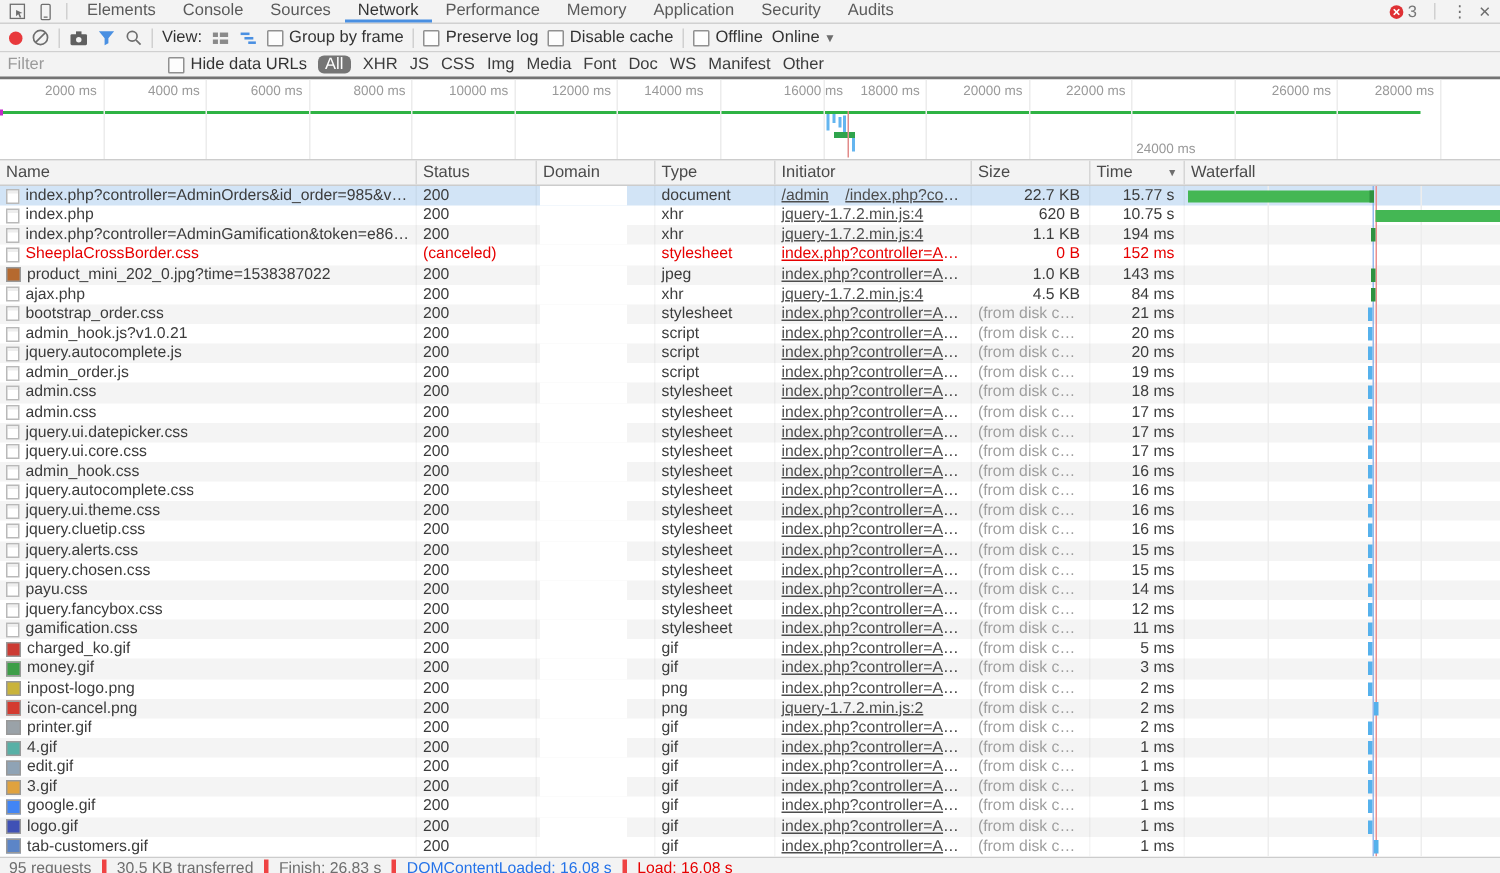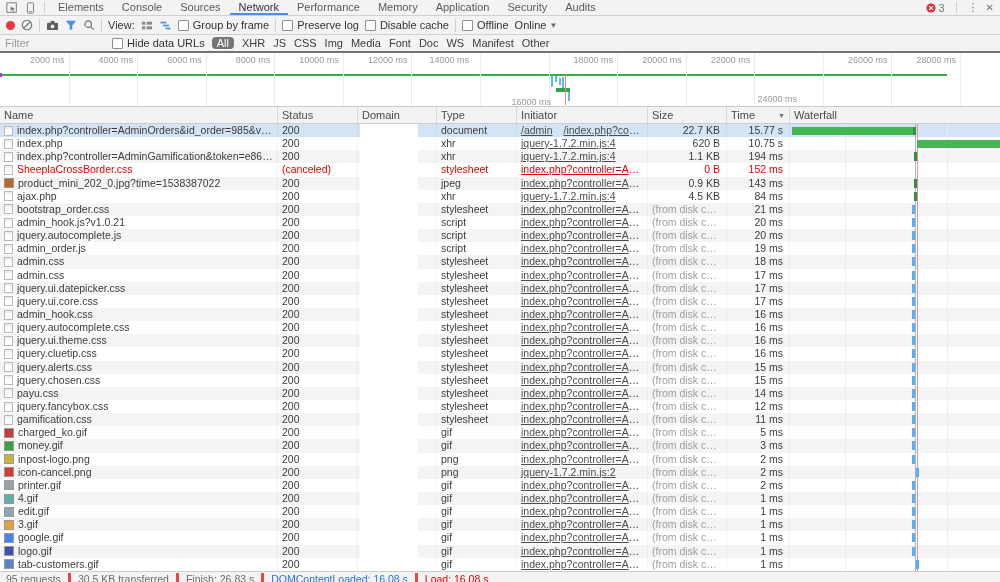--- a/index.html
+++ b/index.html
@@ -234,21 +234,21 @@
       <div class="ov-tick" style="left: 129.71px;">6000 ms</div>
       <div class="ov-grid" style="left: 274.28px;"></div>
       <div class="ov-tick" style="left: 198.28px;">8000 ms</div>
       <div class="ov-grid" style="left: 342.85px;"></div>
       <div class="ov-tick" style="left: 266.85px;">10000 ms</div>
       <div class="ov-grid" style="left: 411.42px;"></div>
       <div class="ov-tick" style="left: 335.42px;">12000 ms</div>
       <div class="ov-grid" style="left: 479.99px;"></div>
       <div class="ov-tick" style="left: 397px;">14000 ms</div>
       <div class="ov-grid" style="left: 548.56px;"></div>
-      <div class="ov-tick" style="left: 479px; margin-top: 42px;">16000 ms</div>
+      <div class="ov-tick" style="left: 490px;">16000 ms</div>
       <div class="ov-grid" style="left: 617.13px;"></div>
       <div class="ov-tick" style="left: 541.13px;">18000 ms</div>
       <div class="ov-grid" style="left: 685.7px;"></div>
       <div class="ov-tick" style="left: 609.7px;">20000 ms</div>
       <div class="ov-grid" style="left: 754.27px;"></div>
       <div class="ov-tick" style="left: 678.27px;">22000 ms</div>
       <div class="ov-grid" style="left: 822.84px;"></div>
       <div class="ov-tick" style="left: 725px; margin-top: 39px;">24000 ms</div>
       <div class="ov-grid" style="left: 891.41px;"></div>
       <div class="ov-tick" style="left: 815.41px;">26000 ms</div>
@@ -338,21 +338,21 @@
         <div class="cell name">
           <div class="ficon img" style="background: rgb(181, 105, 47);"></div>
           <div class="ntext">product_mini_202_0.jpg?time=1538387022</div>
         </div>
         <div class="cell">200</div>
         <div class="cell">
           <div class="redact" style="position: absolute; left: 2px; top: 0px; width: 58px; height: 100%; background: rgb(255, 255, 255);"></div>
         </div>
         <div class="cell">jpeg</div>
         <div class="cell"><span class="ilink">index.php?controller=AdminOrders...</span></div>
-        <div class="cell num">0.9 KB</div>
+        <div class="cell num">1.0 KB</div>
         <div class="cell num">143 ms</div>
         <div class="cell wf">
           <div class="wtick green" style="left: 124px;"></div>
         </div>
       </div>
       <div class="row">
         <div class="cell name">
           <div class="ficon doc"></div>
           <div class="ntext">ajax.php</div>
         </div>

